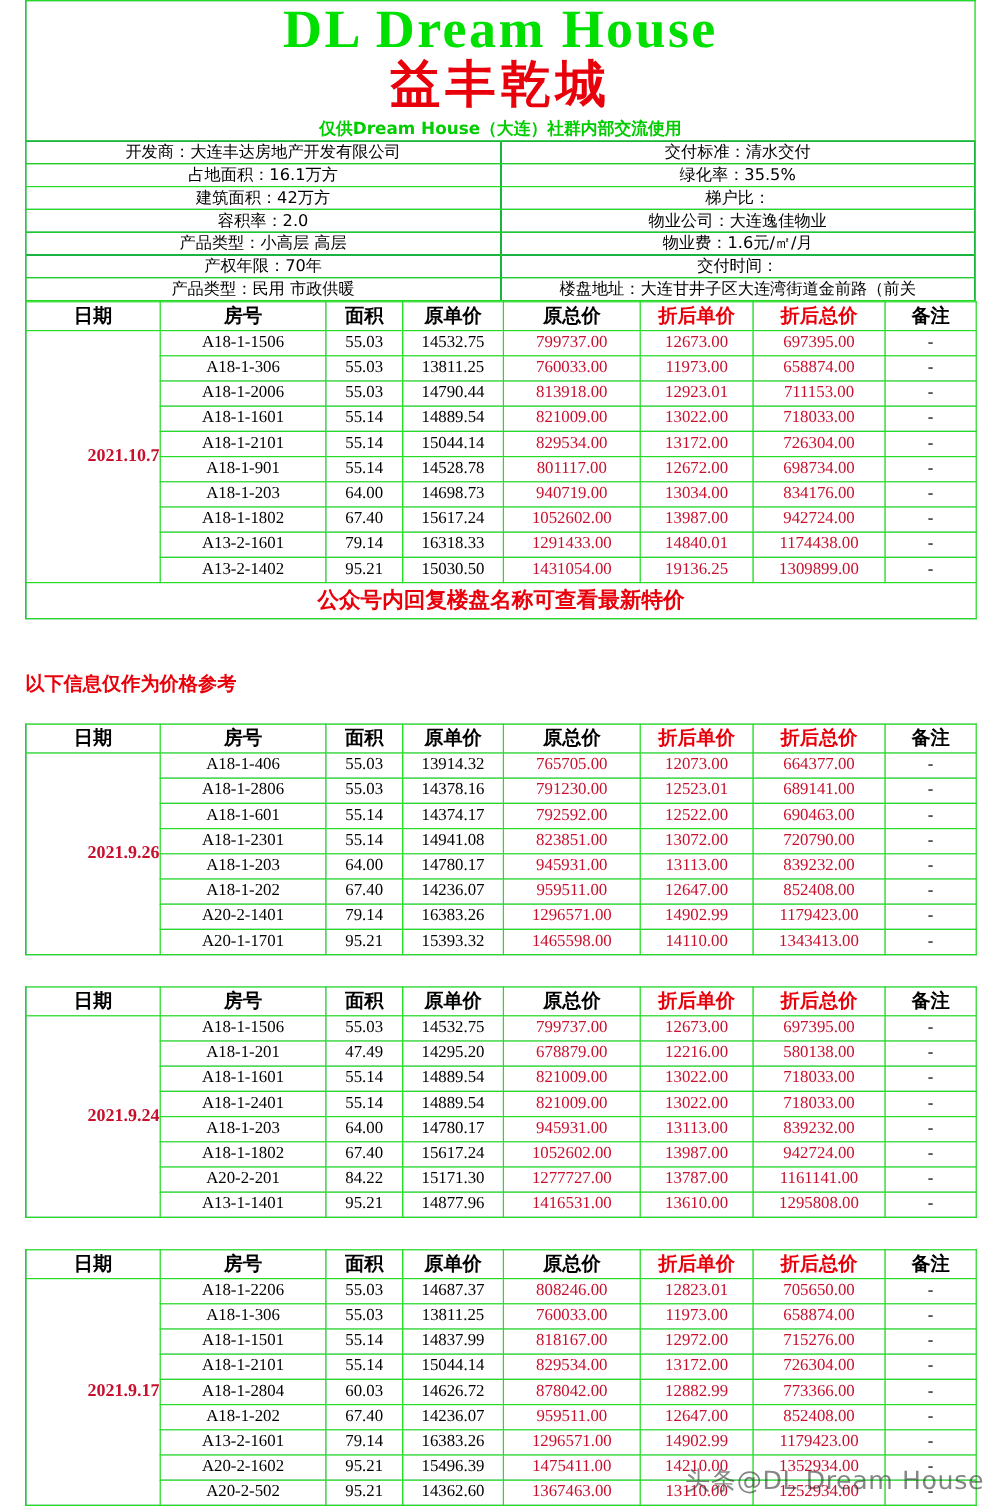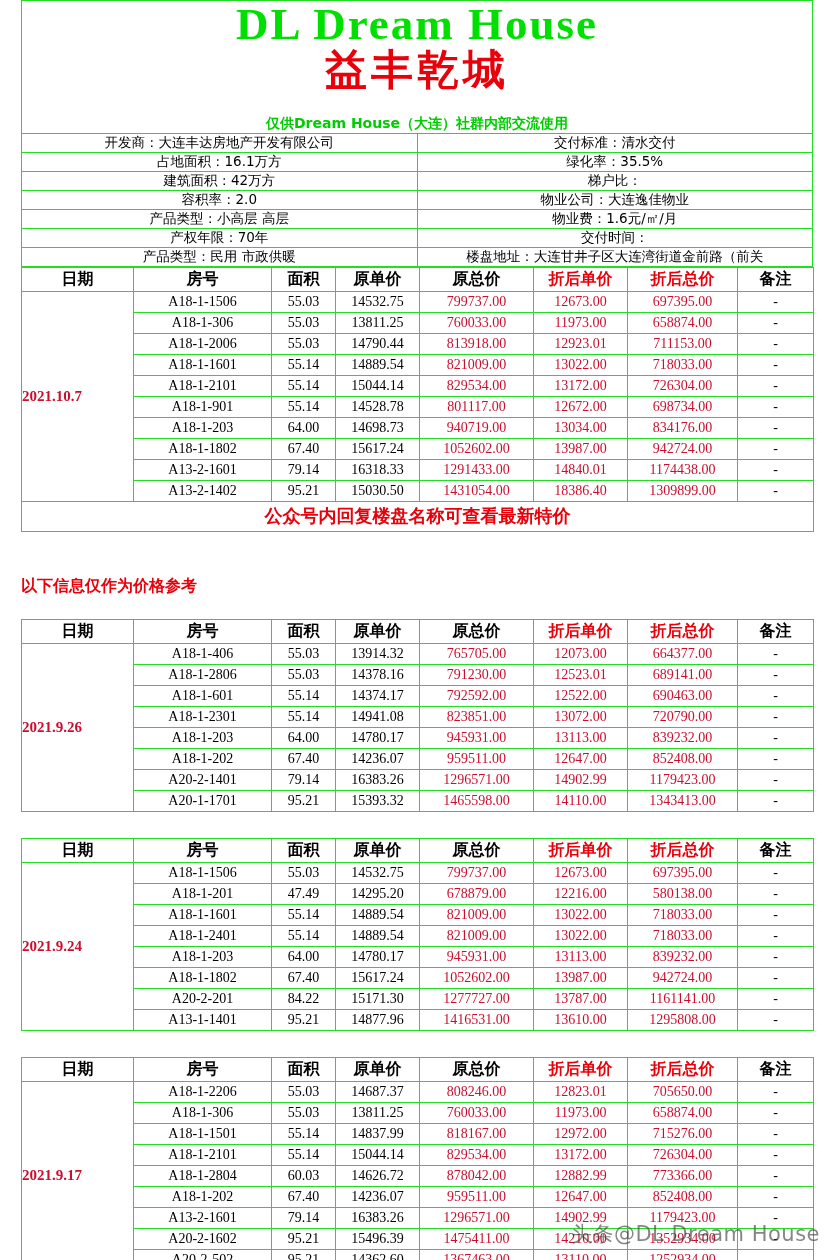--- a/index.html
+++ b/index.html
@@ -46,21 +46,21 @@
     font-weight: bold;
     letter-spacing: 4px;
     line-height: 1.15;
     margin-top: -2px;
     font-family: "DejaVu Sans", "Liberation Sans", sans-serif;
   }
   .brand-note {
     color: #00cc00;
     font-size: 14px;
     font-weight: bold;
-    margin-top: 20px;
+    margin-top: 4px;
     letter-spacing: 0px;
     font-family: "DejaVu Sans", "Liberation Sans", sans-serif;
   }
   
   .info-cell {
     font-size: 13.5px;
     color: #000000;
     padding: 2px 0 2px 12px;
     height: 19px;
     white-space: nowrap;
@@ -81,21 +81,21 @@
   .cell {
     text-align: center;
     font-size: 14px;
     color: #000000;
     height: 21px;
     white-space: nowrap;
     font-family: "Liberation Serif", "DejaVu Serif", serif;
   }
   .cell.red { color: #c8102e; }
   .datecell {
-    text-align: left;
+    text-align: right;
     font-size: 15px;
     font-weight: bold;
     color: #c8102e;
     font-family: "Liberation Serif", "DejaVu Serif", serif;
   }
   .footnote-cell {
     text-align: center;
     color: #e8000a;
     font-weight: bold;
     font-size: 18px;
@@ -273,21 +273,21 @@
           <td class="cell red">1291433.00</td>
           <td class="cell red">14840.01</td>
           <td class="cell red">1174438.00</td>
           <td class="cell">-</td>
         </tr>
         <tr>
           <td class="cell">A13-2-1402</td>
           <td class="cell">95.21</td>
           <td class="cell">15030.50</td>
           <td class="cell red">1431054.00</td>
-          <td class="cell red">18386.40</td>
+          <td class="cell red">19136.25</td>
           <td class="cell red">1309899.00</td>
           <td class="cell">-</td>
         </tr>
       </tbody>
     <tfoot>
       <tr>
           <td class="footnote-cell" colspan="8">公众号内回复楼盘名称可查看最新特价</td>
         </tr>
     </tfoot>
   </table>

